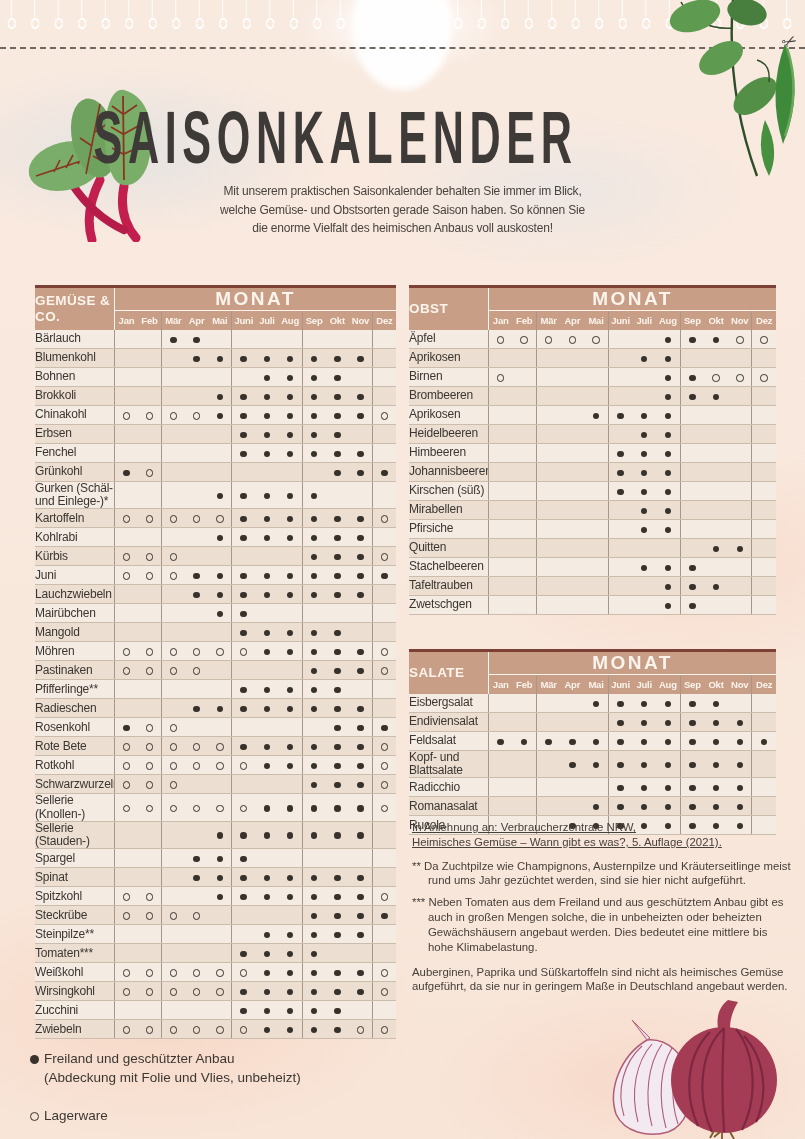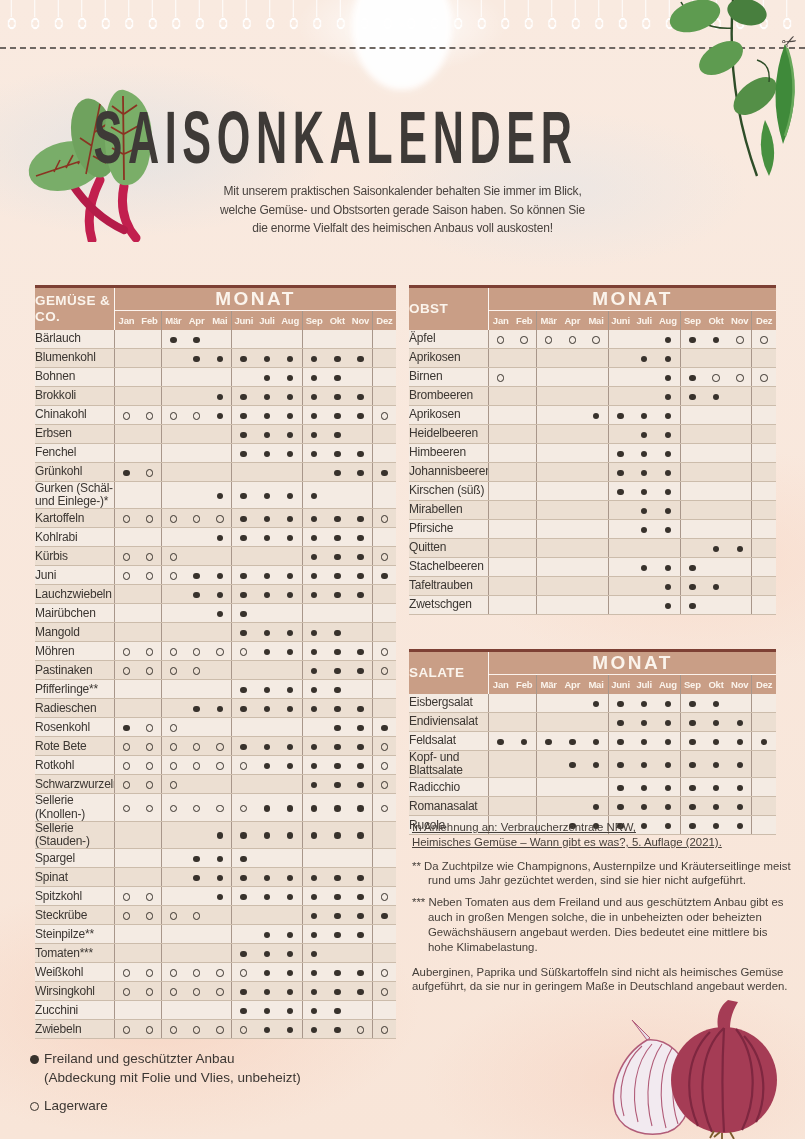--- a/index.html
+++ b/index.html
@@ -52,21 +52,21 @@
     border:1.3px solid #38322c;background:transparent;vertical-align:middle;}
   
   .footnotes{position:absolute;left:412px;top:820px;width:382px;color:#46403b;font-size:11.4px;line-height:1.3;}
   .fn-source{margin-bottom:9px;text-decoration:underline;}
   .fn-item{margin-bottom:7px;padding-left:16px;text-indent:-16px;}
   .fn-closing{margin-top:10px;}
   
   .legend{position:absolute;left:30px;top:1050px;color:#3c3733;font-size:13.5px;line-height:1.4;}
   .legend .dot-f,.legend .dot-o{width:9px;height:9px;margin-right:5px;}
   .legend-sub{padding-left:14px;}
-  .legend-item.second{margin-top:9px;}
+  .legend-item.second{margin-top:19px;}
 </style>
 </head>
 <body>
 <div id="page">
 
   <div class="rings"></div>
   <div class="hang-hole"></div>
   <div class="cut-line"></div>
   <span class="scissors">✂</span>
 

